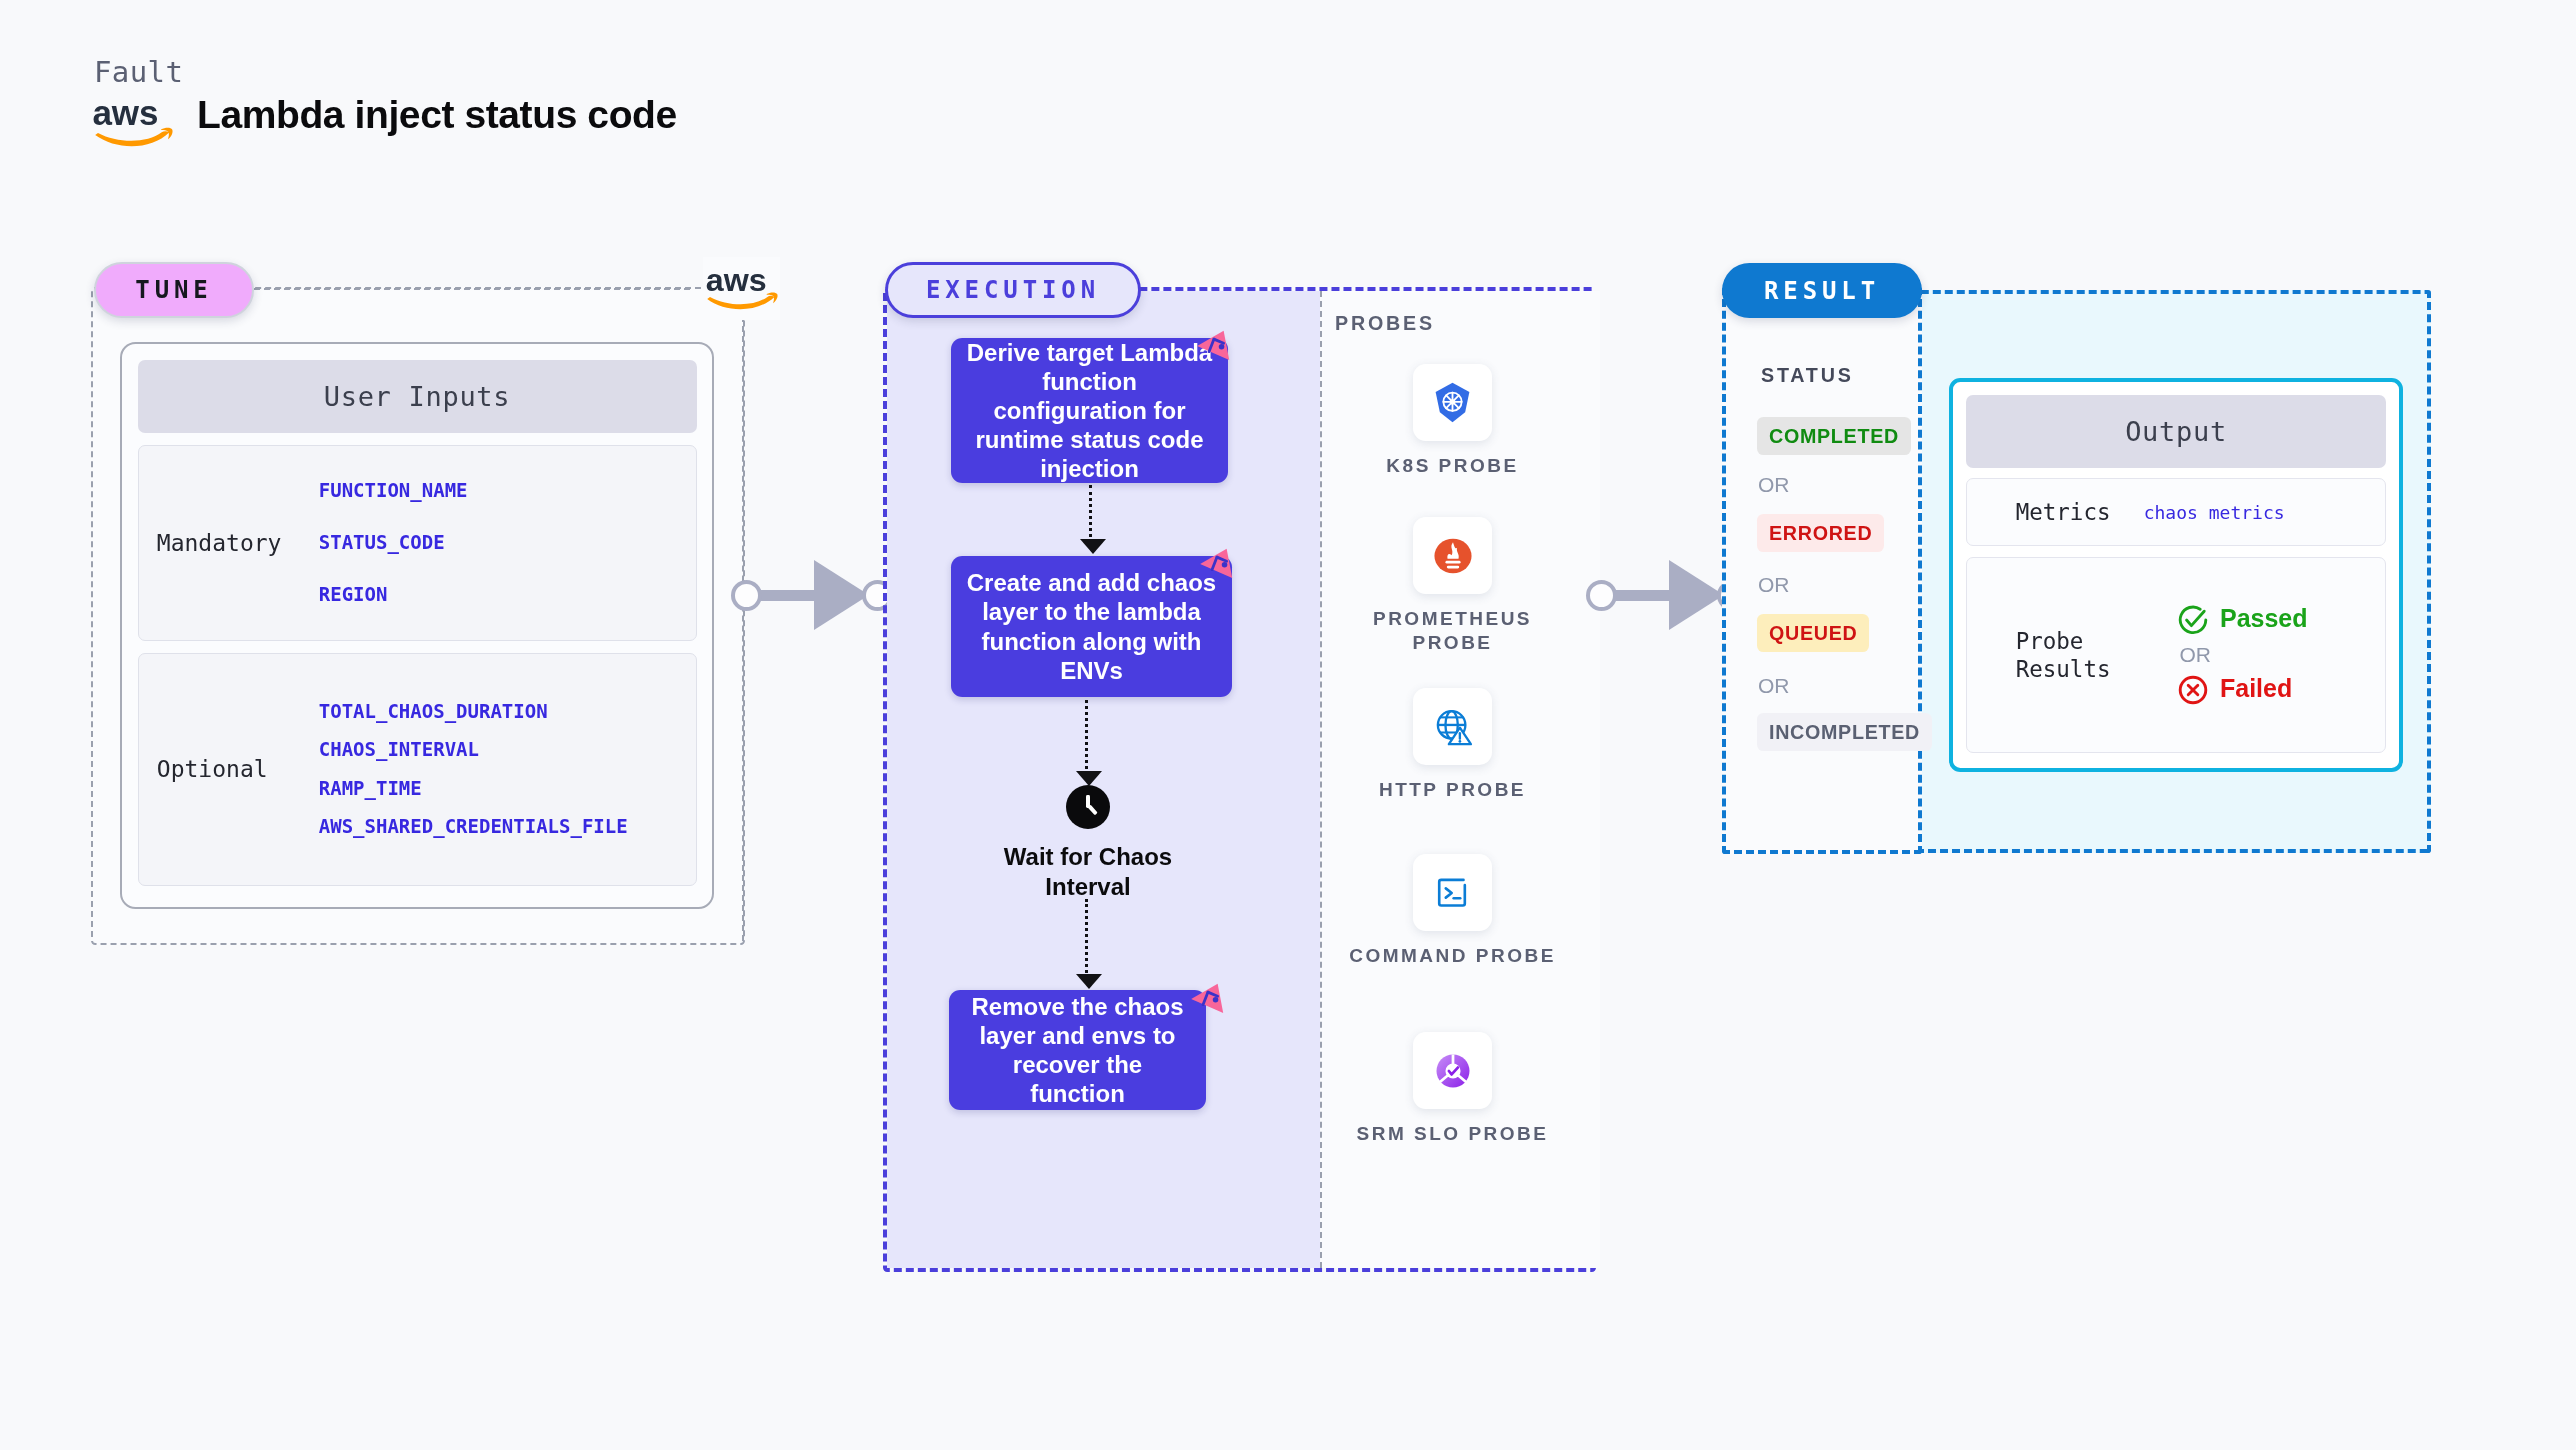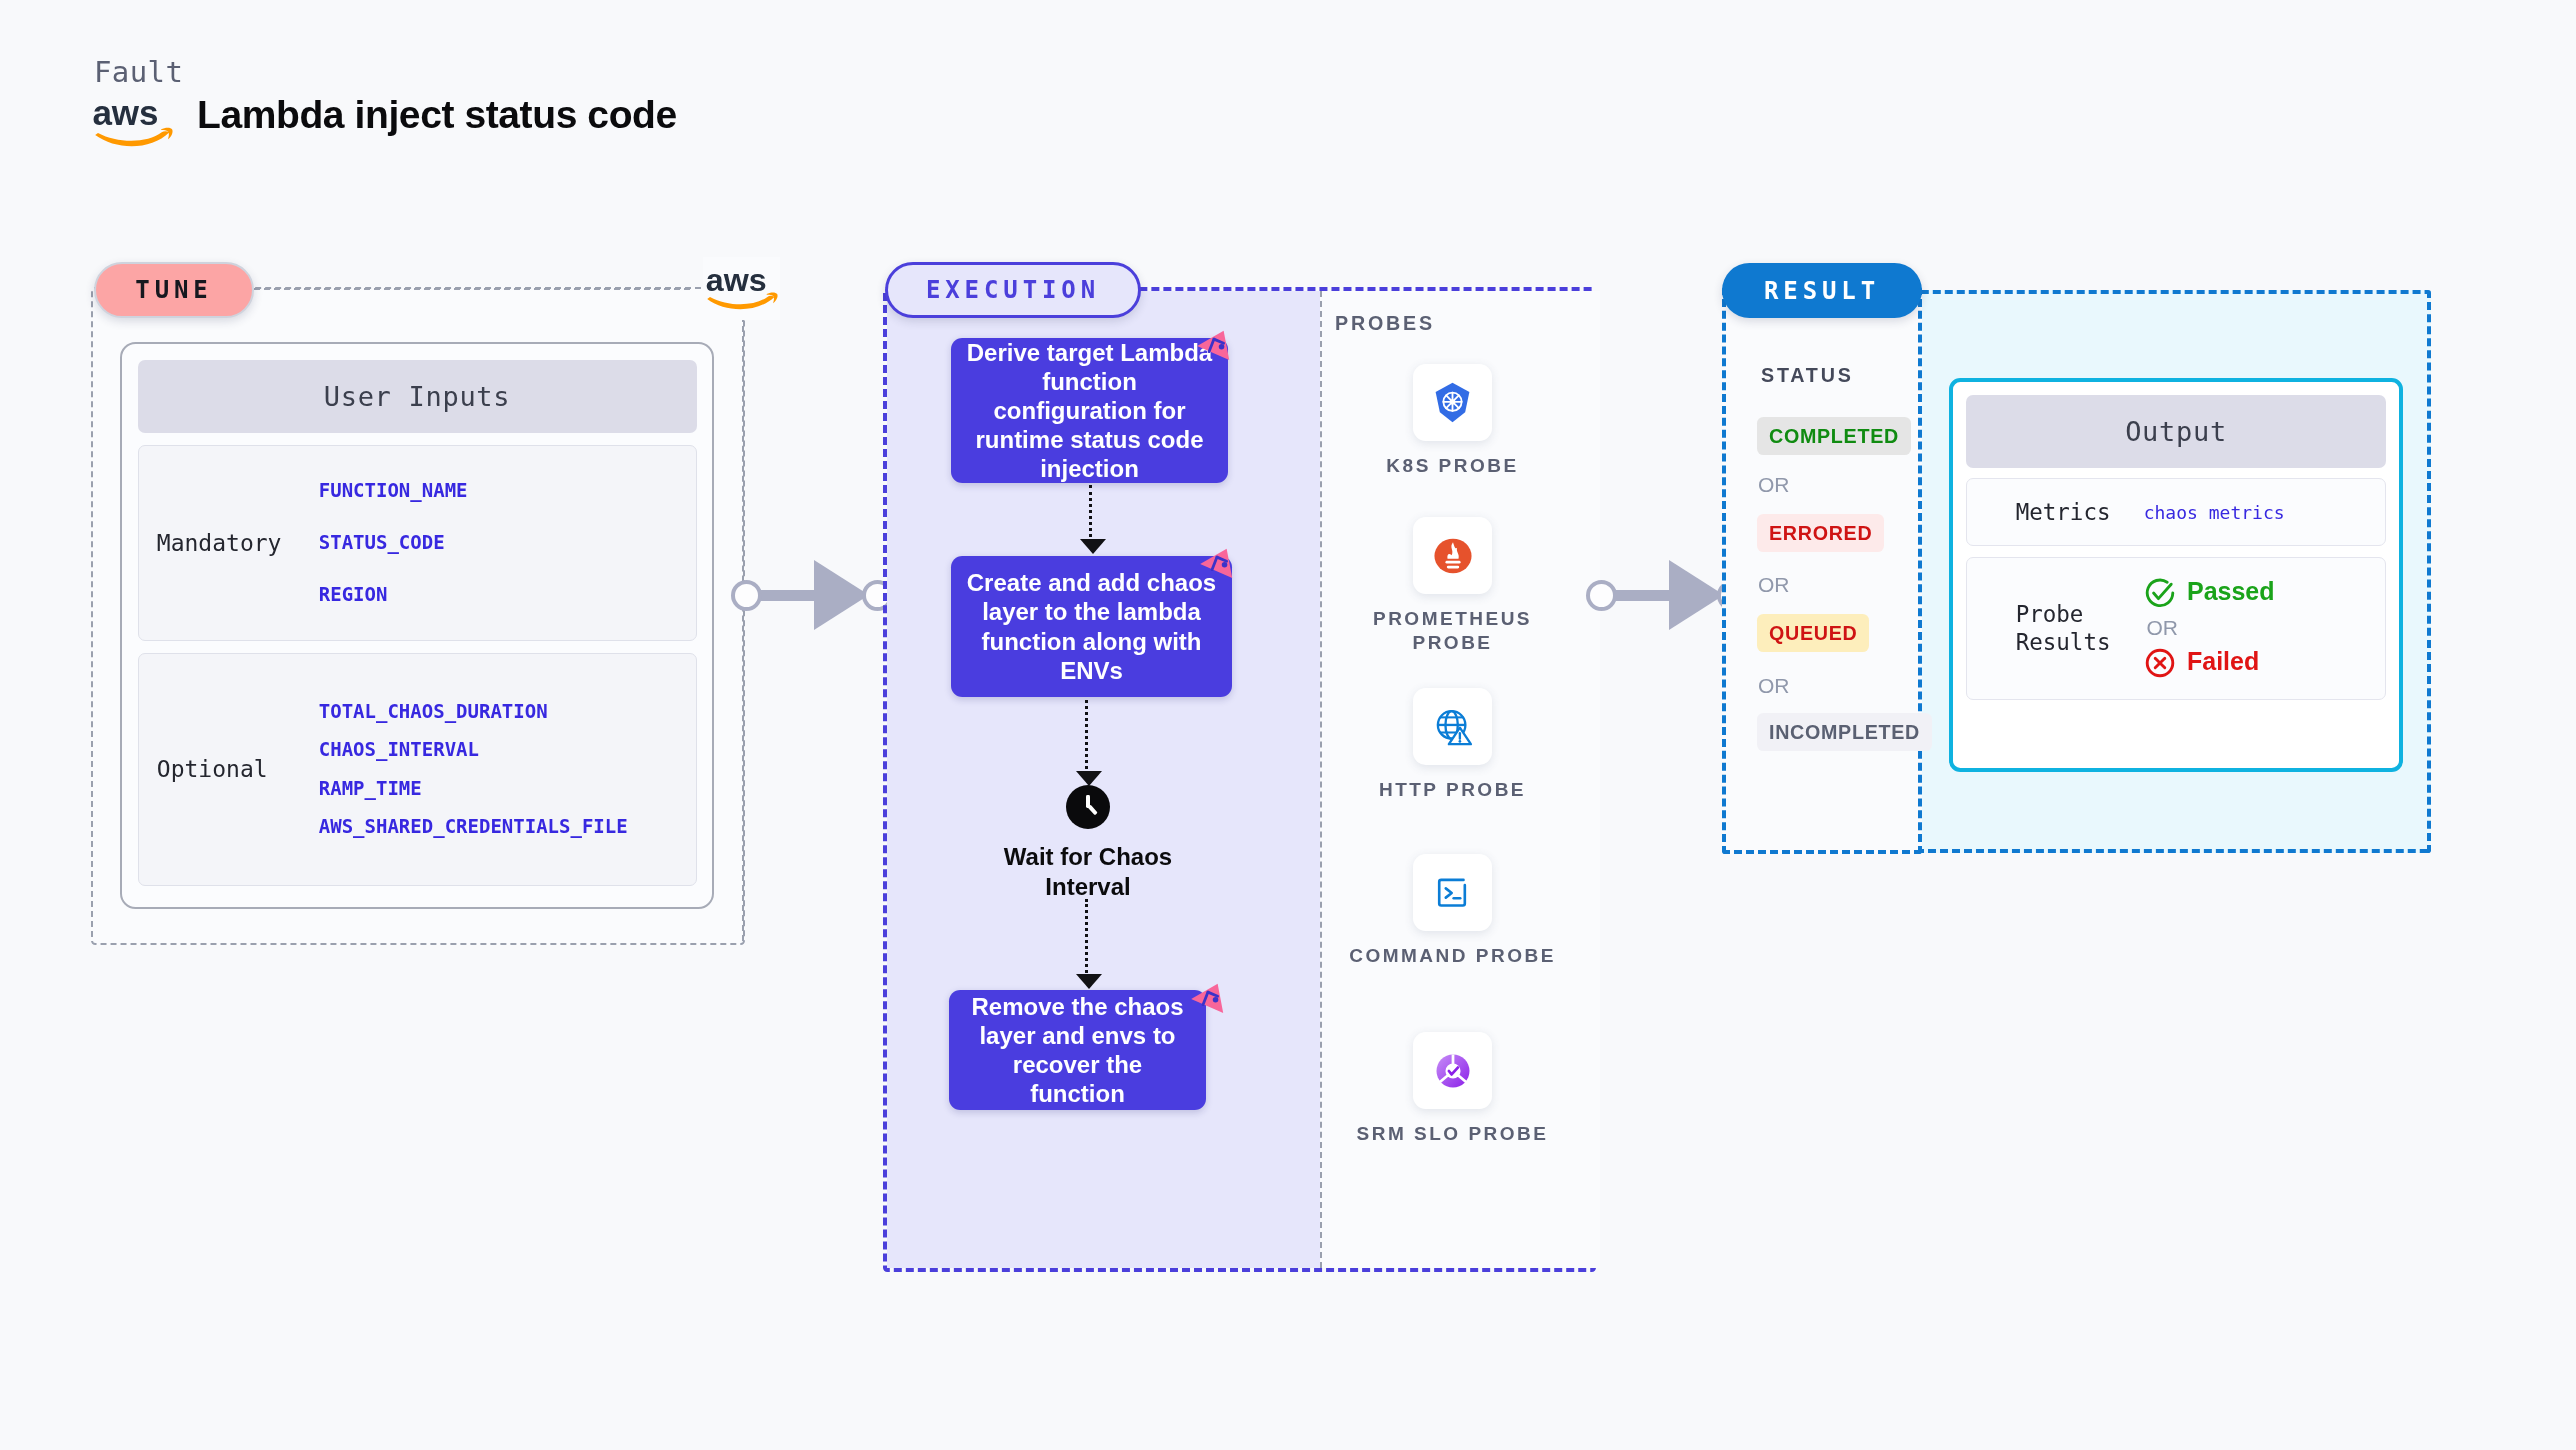--- a/index.html
+++ b/index.html
@@ -40,21 +40,21 @@
 
   
   #tune-panel {
     position: absolute; left: 91px; top: 287px;
     width: 654px; height: 658px;
     border: 2.1px dashed #9aa0ae; border-radius: 4.2px;
     background: #fafbfd;
   }
   #tune-pill {
     left: 94px; top: 262px; width: 160px; height: 56px;
-    background: #fca5a5; color: #16181f;
+    background: #f0abfc; color: #16181f;
     border: 2.1px solid #cfd3dd; font-size: 24px;
   }
   .tune-card {
     position: absolute; left: 120px; top: 342px;
     width: 594px; height: 567px;
     background: #fbfcfe; border: 2.8px solid #a7abb7; border-radius: 15.5px;
     padding: 15.5px;
   }
   .ui-header {
     height: 73px; background: #dcdce8; border-radius: 7px;
@@ -279,21 +279,21 @@
     width: 454px; height: 394px;
     background: #ffffff; border: 4.2px solid #0fb2e0; border-radius: 11.3px;
     padding: 12.7px;
   }
   .out-row {
     margin-top: 10.5px; background: #fbfcfe;
     border: 1.4px solid #e4e5ee; border-radius: 7px;
     display: flex; align-items: center; padding: 14px 7px 14px 17px;
   }
   #out-metrics { height: 68px; }
-  #out-probes  { height: 143px; }
+  #out-probes  { height: 196px; gap: 33px; }
   .out-label {
     width: 128px; flex: 0 0 128px;
     font-family: "DejaVu Sans Mono", monospace;
     font-size: 22.5px; color: #24262f; line-height: 1.25; margin-left: 32px;
   }
   .out-metric-val {
     font-family: "DejaVu Sans Mono", monospace;
     font-size: 18px; color: #3728e0;
   }
   .pr-stack { display: flex; flex-direction: column; gap: 7px; }

